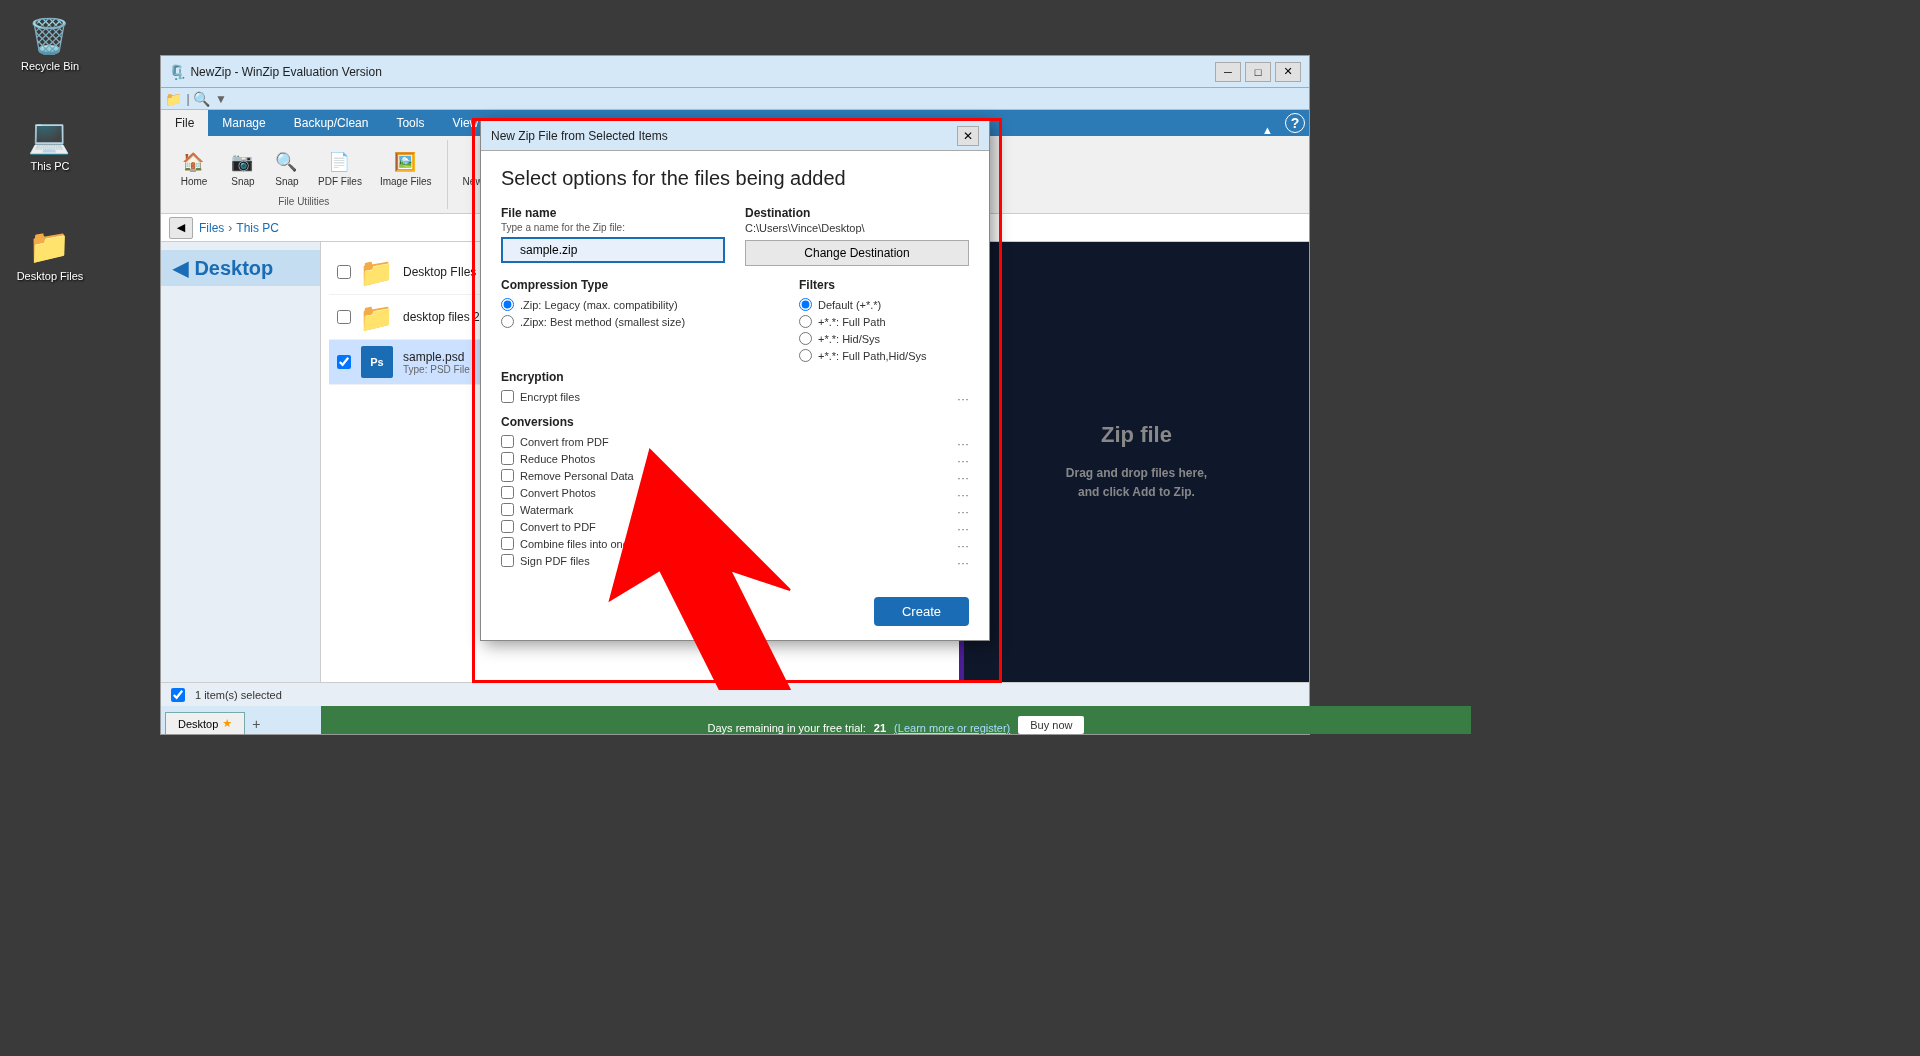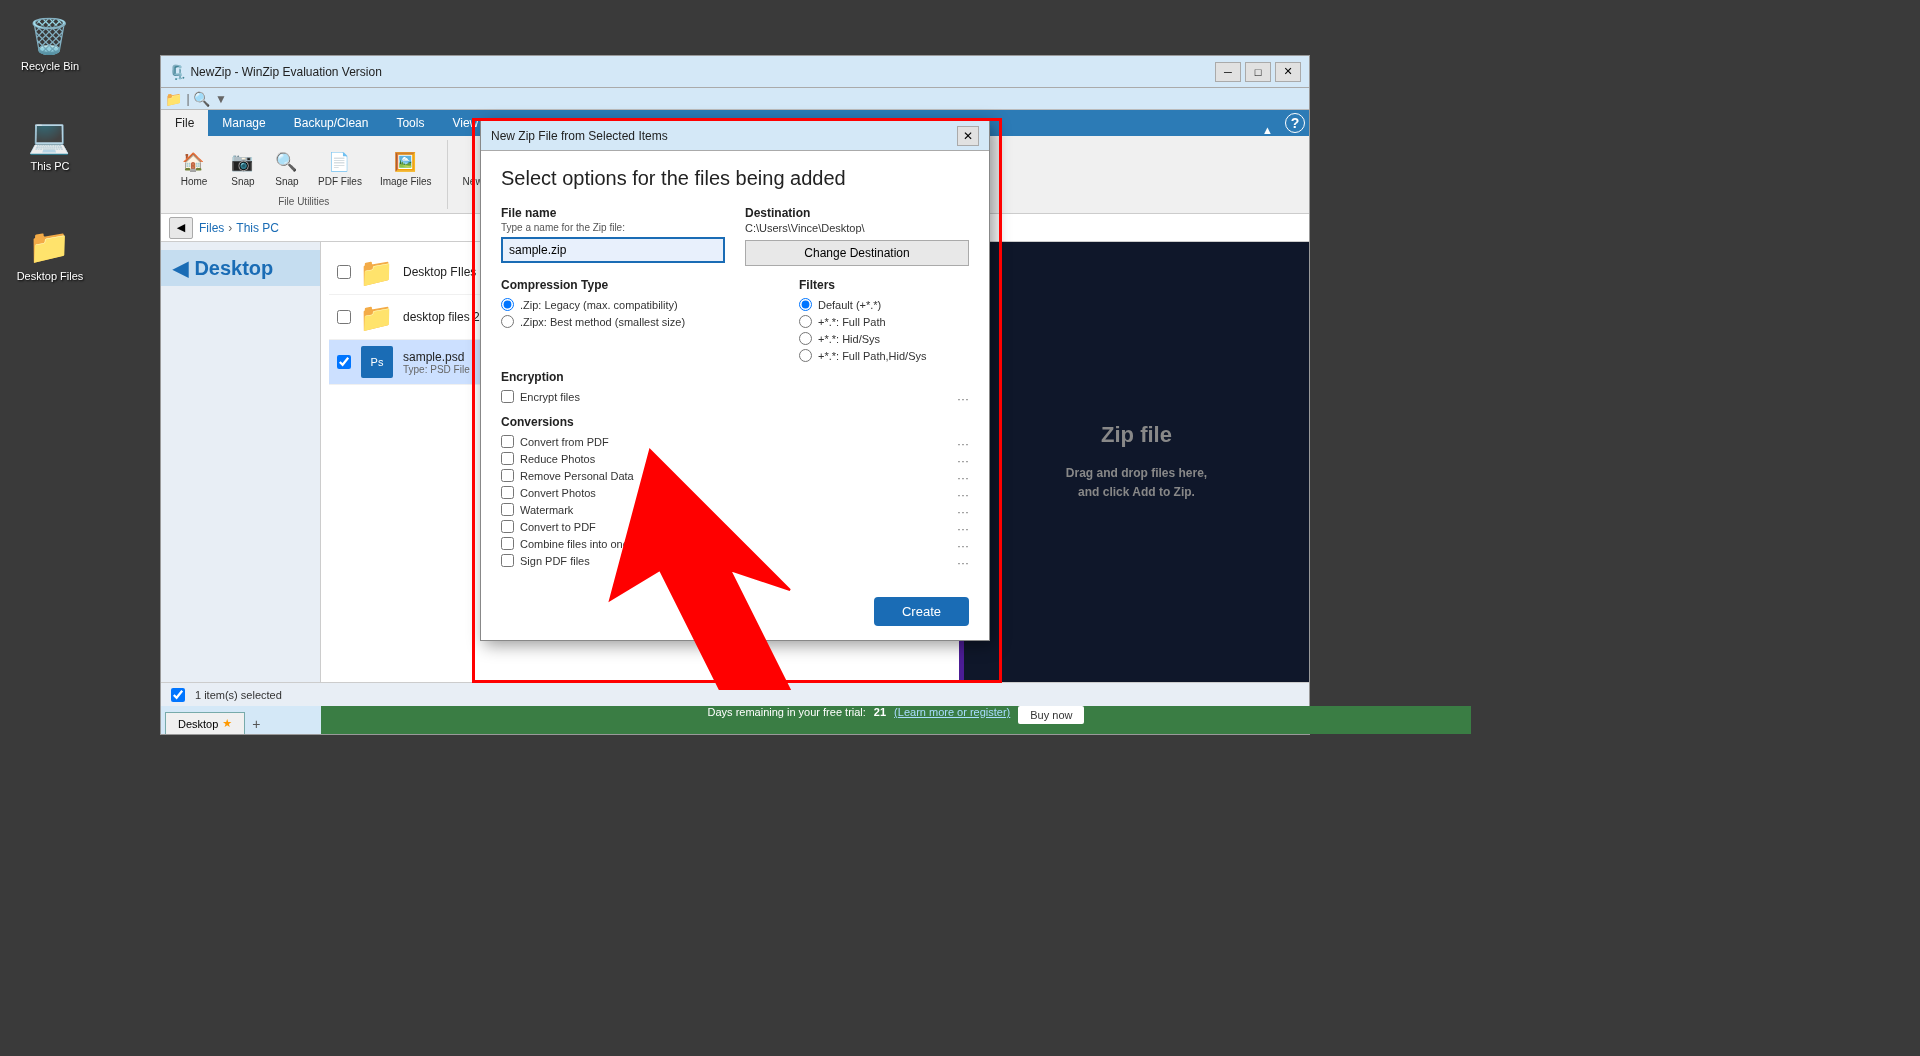--- a/index.html
+++ b/index.html
@@ -323,21 +323,21 @@
 
     
     .trial-bar {
       position: absolute;
       bottom: 0;
       left: 160px;
       width: 1150px;
       height: 28px;
       background: #3a7d44;
       display: flex;
-      align-items: flex-start;
+      align-items: flex-end;
       justify-content: center;
       gap: 8px;
       color: white;
       font-size: 11px;
     }
     .trial-bar a {
       color: #adf;
       text-decoration: underline;
     }
     .buy-btn {
@@ -407,21 +407,21 @@
       margin-bottom: 2px;
     }
     .modal-col-sublabel {
       font-size: 10px;
       color: #555;
       margin-bottom: 4px;
     }
     .modal-input {
       width: 100%;
       border: 2px solid #1a6cb5;
-      padding: 4px 6px;
+      padding: 4px 17px;
       font-size: 12px;
       background: #e8f0fc;
       outline: none;
     }
     .modal-dest-path {
       font-size: 11px;
       color: #333;
       margin-bottom: 6px;
     }
     .modal-change-btn {
@@ -662,21 +662,21 @@
       </div>
       <div class="file-item">
         <input type="checkbox" class="file-checkbox" style="">
         <div class="file-icon-cell" style="font-size:28px;">📁</div>
         <div class="file-info">
           <div class="file-name">desktop files 2</div>
         </div>
       </div>
       <div class="file-item selected">
         <input type="checkbox" class="file-checkbox" checked="" style="">
-        <div class="file-icon-cell" style="font-size:24px;background:#1a6cb5;color:white;font-size:11px;font-weight:normal;display:flex;align-items:center;justify-content:center;border-radius:2px;">Ps</div>
+        <div class="file-icon-cell" style="font-size:24px;background:#1a6cb5;color:white;font-size:11px;font-weight:bold;display:flex;align-items:center;justify-content:center;border-radius:2px;">Ps</div>
         <div class="file-info">
           <div class="file-name">sample.psd</div>
           <div class="file-meta">Type: PSD File</div>
         </div>
       </div>
     </div>
 
     <div class="right-panel">
       <div class="right-panel-title">Zip file</div>
       <div class="right-panel-text">Drag and drop files here,</div>

